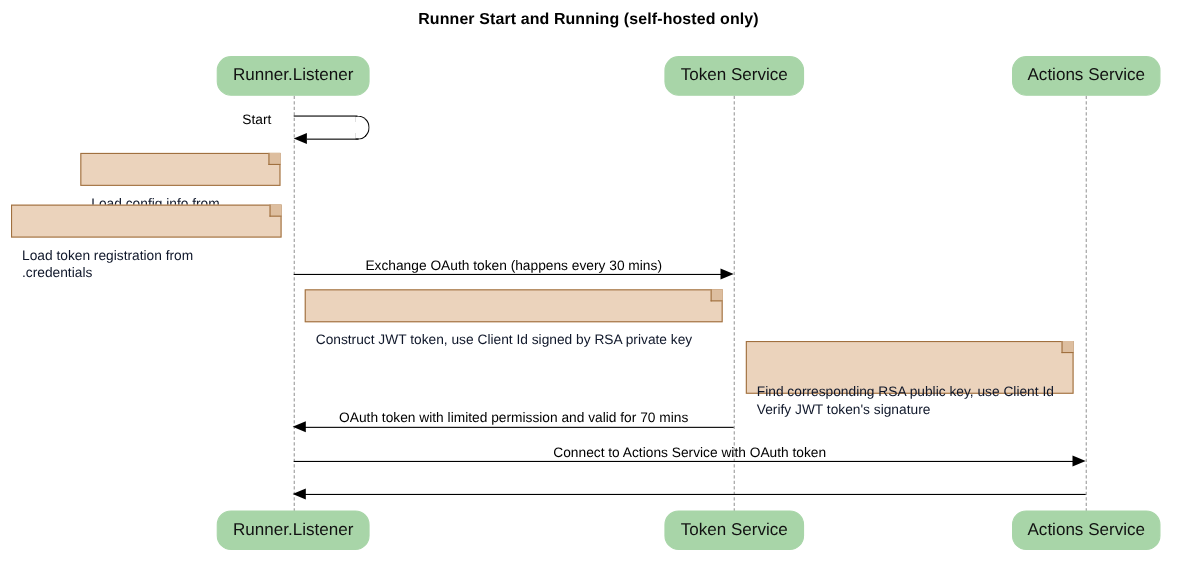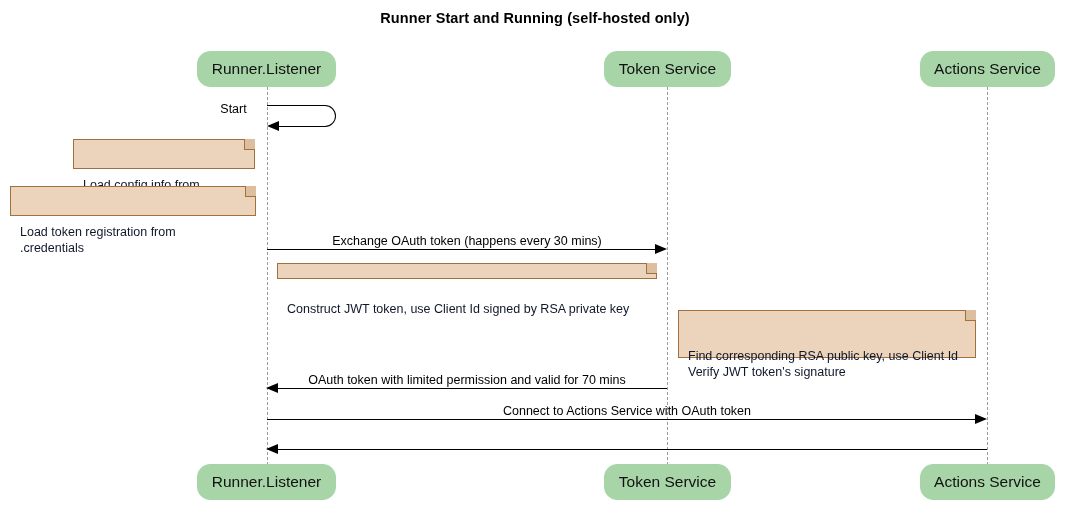--- a/index.html
+++ b/index.html
@@ -168,21 +168,21 @@
 
   <div class="note" style="left:10px; top:186px; width:246px; height:30px;">
     <span class="fold"></span>
     <span>Load token registration from .credentials</span>
   </div>
 
   <div class="msg-label" style="left:267px; top:234px; width:400px;">Exchange OAuth token (happens every 30 mins)</div>
   <div class="msg-line" style="left:267px; top:249px; width:390px;"></div>
   <div class="arrowhead right" style="left:655px; top:244px;"></div>
 
-  <div class="note" style="left:277px; top:263px; width:380px; height:16px;">
+  <div class="note" style="left:277px; top:263px; width:380px; height:30px;">
     <span class="fold"></span>
     <span>Construct JWT token, use Client Id signed by RSA private key</span>
   </div>
 
   <div class="note" style="left:678px; top:310px; width:298px; height:48px;">
     <span class="fold"></span>
     <span>Find corresponding RSA public key, use Client Id
 Verify JWT token's signature</span>
   </div>
 

